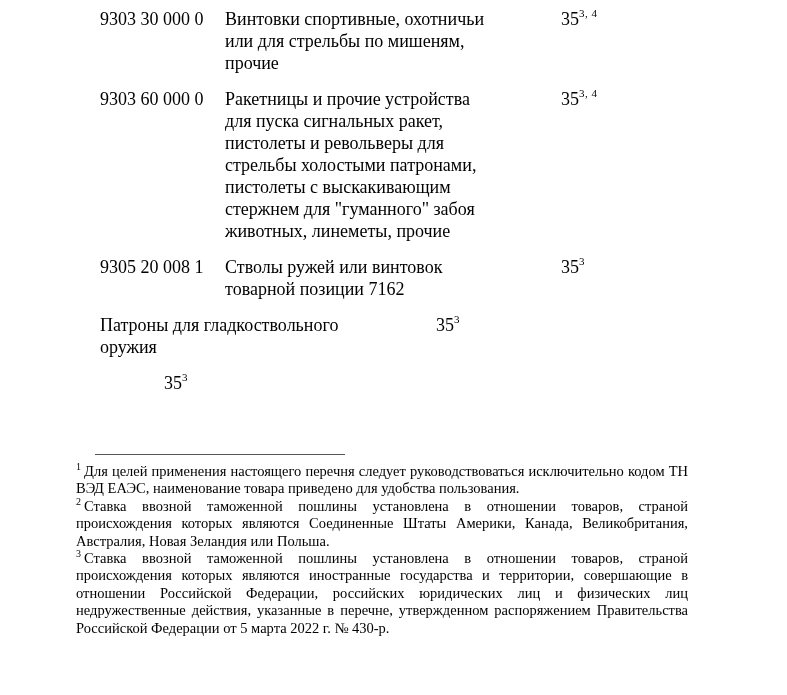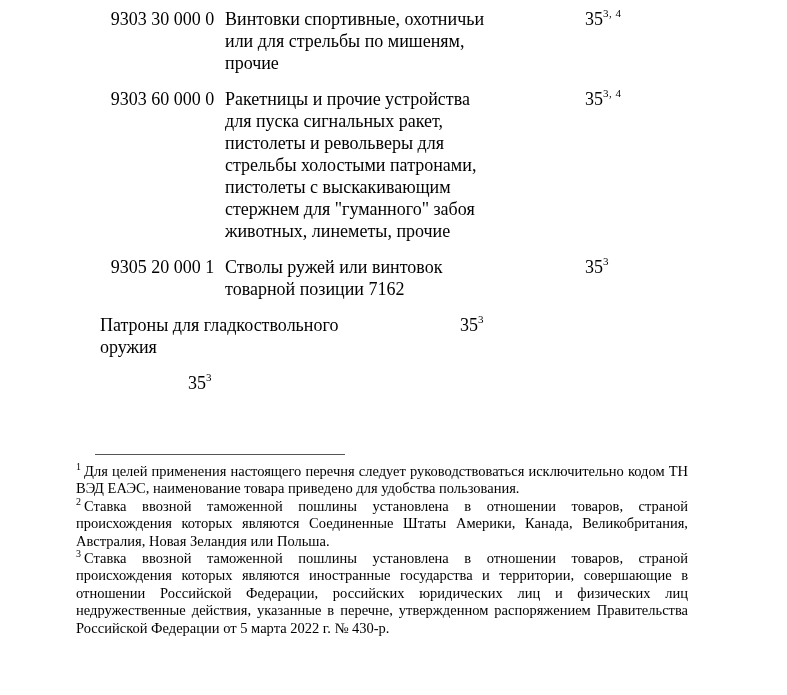--- a/index.html
+++ b/index.html
@@ -24,28 +24,27 @@
   }
   .t-row {
     display: flex;
     align-items: flex-start;
     margin-bottom: 14px;
   }
   .t-code {
     width: 125px;
     flex-shrink: 0;
     white-space: nowrap;
-    text-align: center;
   }
   .t-desc {
     width: 272px;
     flex-shrink: 0;
   }
   .t-rate {
-    margin-left: 88px;
+    margin-left: 64px;
     white-space: nowrap;
   }
   .t-rate sup {
     font-size: 11px;
     line-height: 0;
     position: relative;
     top: -1px;
     letter-spacing: 0.5px;
   }
   
@@ -86,21 +85,21 @@
       <div class="t-rate"><span>35</span><sup>3, 4</sup></div>
     </div>
 
     <div class="t-row">
       <div class="t-code">9303 60 000 0</div>
       <div class="t-desc">Ракетницы и прочие устройства для пуска сигнальных ракет, пистолеты и револьверы для стрельбы холостыми патронами, пистолеты с выскакивающим стержнем для "гуманного" забоя животных, линеметы, прочие</div>
       <div class="t-rate"><span>35</span><sup>3, 4</sup></div>
     </div>
 
     <div class="t-row">
-      <div class="t-code">9305 20 000 1</div>
+      <div class="t-code">9305 20 008 1</div>
       <div class="t-desc">Стволы ружей или винтовок товарной позиции 7162</div>
       <div class="t-rate"><span>35</span><sup>3</sup></div>
     </div>
 
     <div class="t-row">
       <div class="t-desc">Патроны для гладкоствольного оружия</div>
       <div class="t-rate"><span>35</span><sup>3</sup></div>
     </div>
 
     <div class="t-row">

